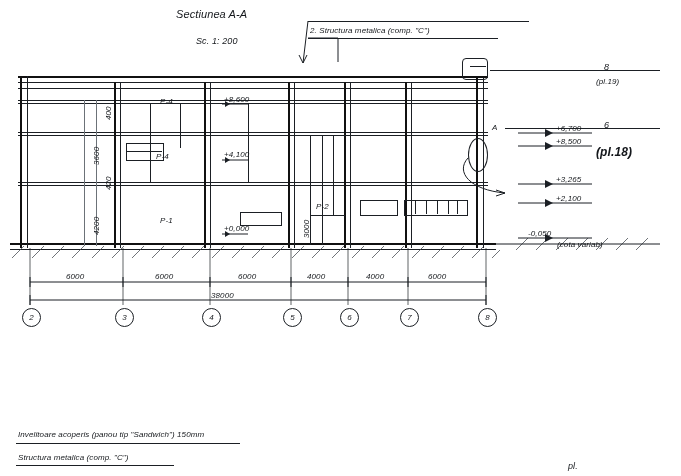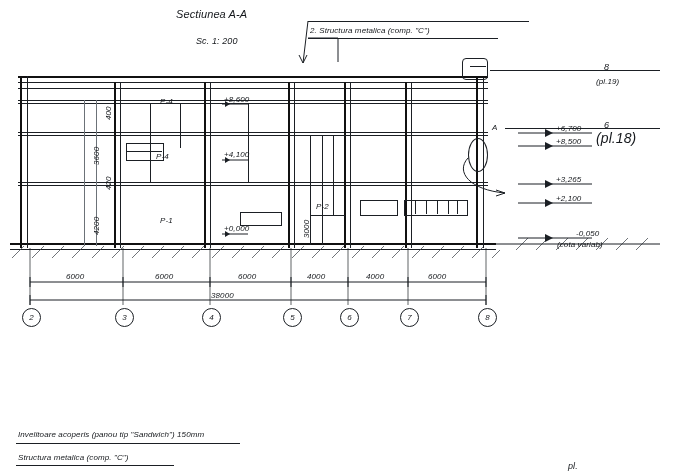--- a/index.html
+++ b/index.html
@@ -33,21 +33,21 @@
     <path d="M308,21 L303,63" stroke="#1b1f24" stroke-width="1" fill="none"></path>
     <path d="M303,63 l-4,-8 M303,63 l4,-8" stroke="#1b1f24" stroke-width="1" fill="none"></path>
     <path d="M308,38 L338,38 L338,62" stroke="#1b1f24" stroke-width="1" fill="none"></path>
   </svg>
 
   <div class="t it" style="left:604px;top:63px;font-size:9px;">8</div>
   <div class="t it" style="left:596px;top:77px;font-size:8px;">(pl.19)</div>
   <div class="ln h" style="left:490px;top:70px;width:170px;"></div>
 
   <div class="t it" style="left:604px;top:121px;font-size:9px;">6</div>
-  <div class="t it" style="left:596px;top:134px;font-size:14px;">(pl.18)</div>
+  <div class="t it" style="left:596px;top:148px;font-size:12px;font-weight:bold;">(pl.18)</div>
   <div class="ln h" style="left:505px;top:128px;width:155px;"></div>
 
   <div class="t it" style="left:492px;top:123px;font-size:8px;">A</div>
 
   <div class="ln thick h" style="left:18px;top:76px;width:470px;height:2px;"></div>
   <div class="ln h" style="left:18px;top:82px;width:470px;"></div>
   <div class="ln h" style="left:18px;top:88px;width:470px;"></div>
 
   <div style="position:absolute;left:462px;top:58px;width:24px;height:20px;border:1px solid #1b1f24;border-radius:4px;"></div>
   <div class="ln h" style="left:470px;top:66px;width:16px;"></div>
@@ -149,21 +149,21 @@
     <path d="M222,234 L248,234" stroke="#1b1f24" stroke-width="1"></path>
     <path d="M225,231 L230,234 L225,237 Z" fill="#1b1f24"></path>
   </svg>
   <div class="t it" style="left:224px;top:150px;">+4,100</div>
   <div class="t it" style="left:224px;top:224px;">+0,000</div>
 
   <div class="t it" style="left:556px;top:124px;">+6,700</div>
   <div class="t it" style="left:556px;top:137px;">+8,500</div>
   <div class="t it" style="left:556px;top:175px;">+3,265</div>
   <div class="t it" style="left:556px;top:194px;">+2,100</div>
-  <div class="t it" style="left:576px;top:229px;text-align:right;">-0,050</div>
+  <div class="t it" style="left:528px;top:229px;text-align:right;">-0,050</div>
   <div class="t it" style="left:557px;top:240px;">(cota variab)</div>
 
   <svg width="681" height="476">
     <g stroke="#1b1f24" stroke-width="1" fill="none">
       <line x1="518" y1="133" x2="592" y2="133"></line>
       <line x1="518" y1="146" x2="592" y2="146"></line>
       <line x1="518" y1="184" x2="592" y2="184"></line>
       <line x1="518" y1="203" x2="592" y2="203"></line>
       <line x1="518" y1="238" x2="592" y2="238"></line>
     </g>

